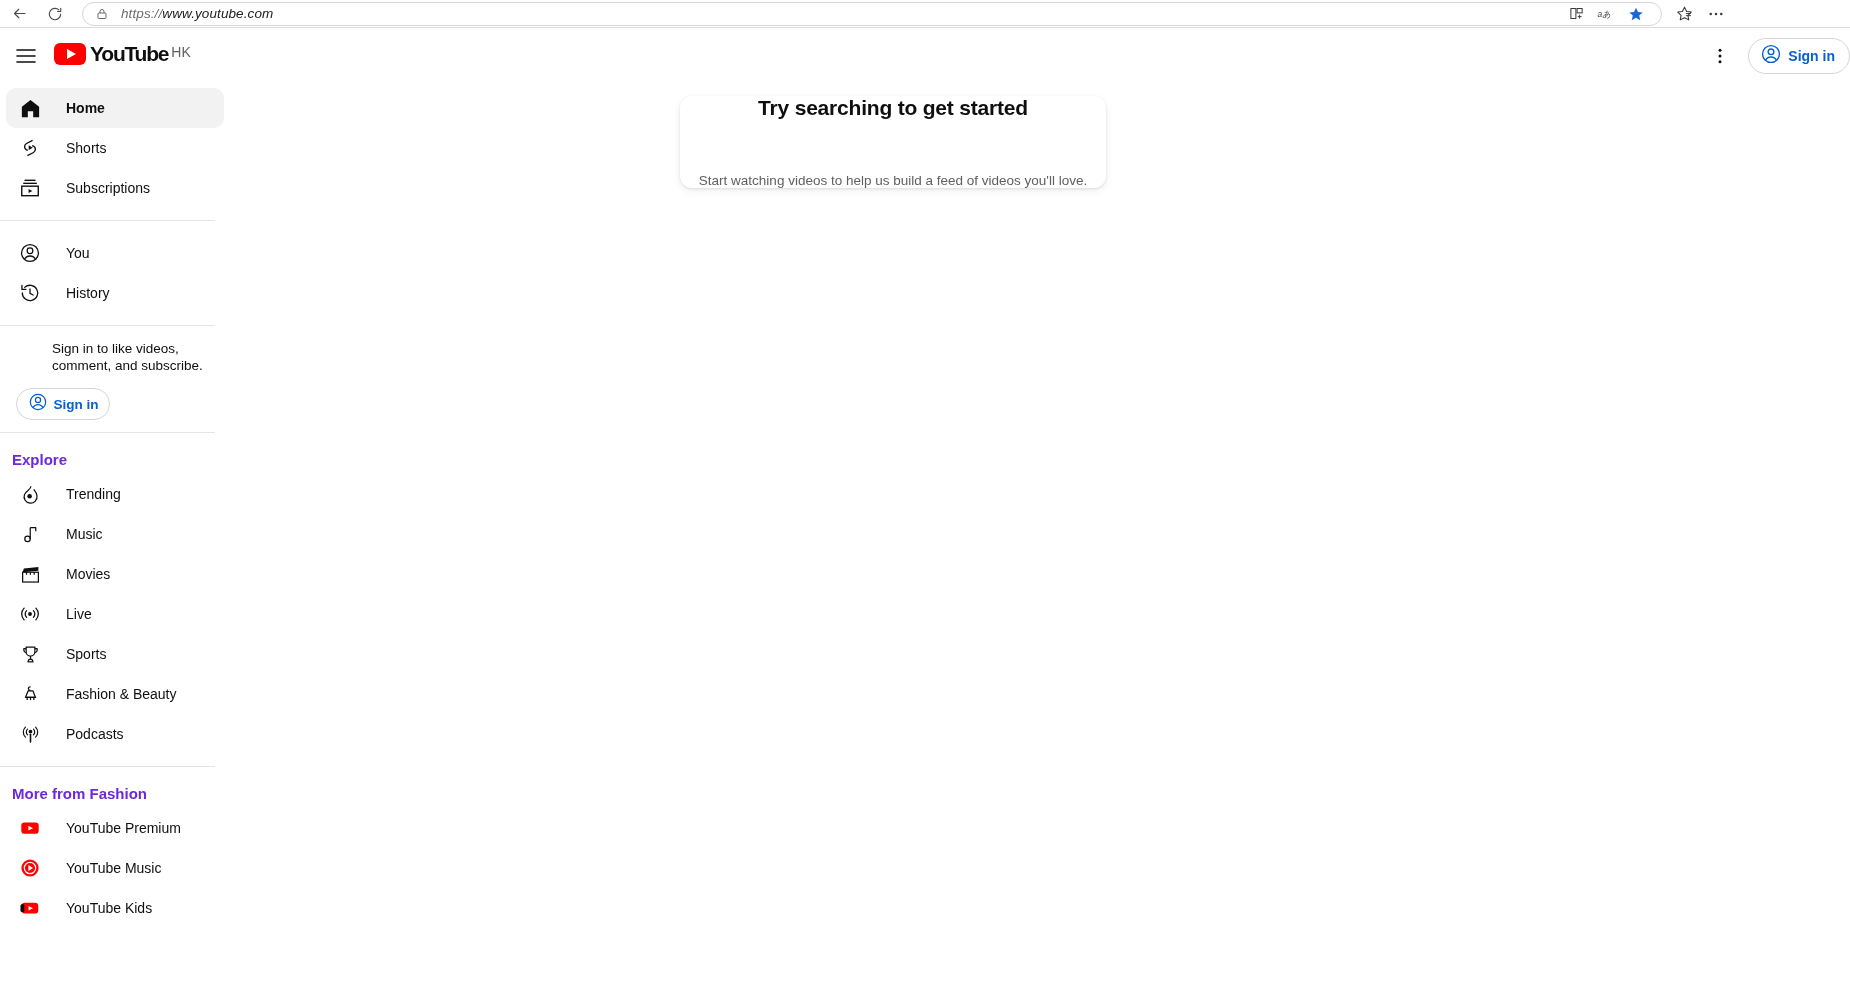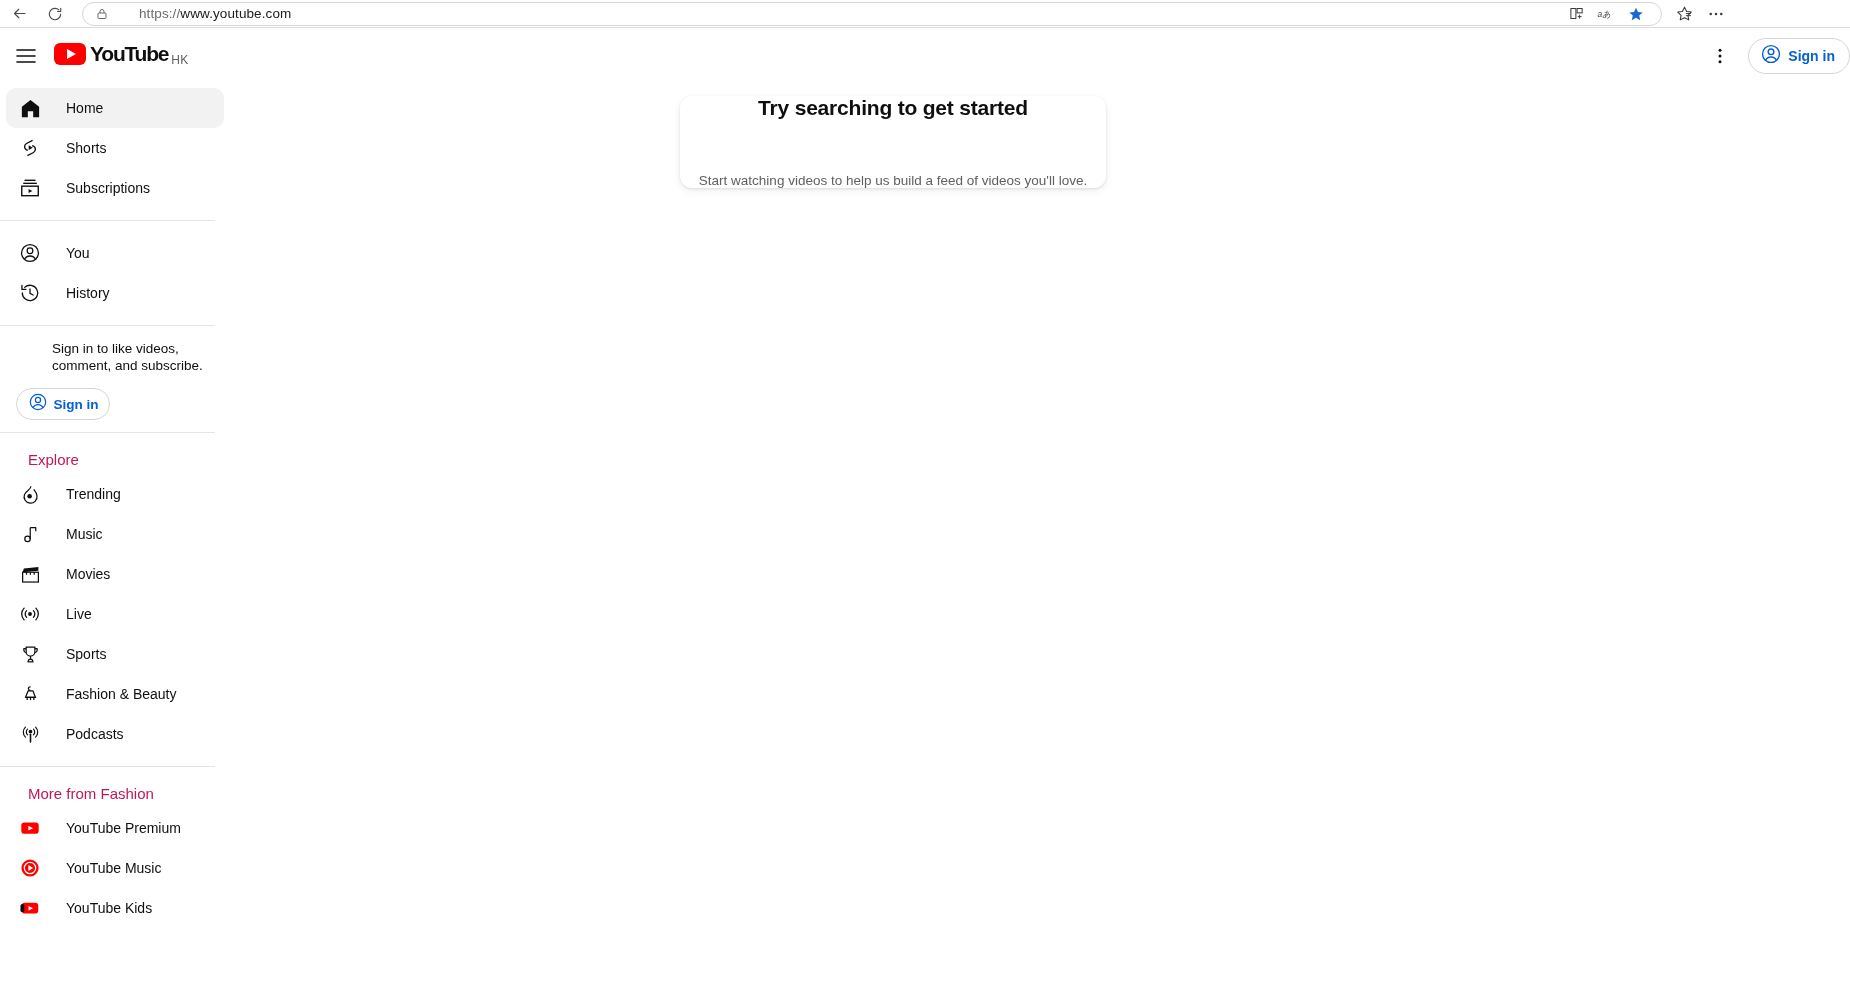--- a/index.html
+++ b/index.html
@@ -32,25 +32,26 @@
     flex: 0 0 auto;
     min-width: 1580px;
     background: #ffffff;
     border: 1px solid #d7d7d7;
     border-radius: 13px;
     display: flex; align-items: center;
     padding: 0 10px;
   }
   #lock-icon { width: 18px; height: 18px; display:flex; align-items:center; justify-content:center; color:#5a5a5a; }
   #url-text {
-    margin-left: 28px;
+    margin-left: 10px;
     font-size: 13.5px;
     color: #202020;
     white-space: nowrap;
     letter-spacing: 0.1px;
+    font-style: italic;
   }
   #url-text .scheme { color: #6b6b6b; }
   .pill-action {
     width: 30px; height: 24px;
     display: flex; align-items: center; justify-content: center;
     color: #3a3a3a;
   }
   #star-icon { color: #1868d6; }
   #pill-right-group { margin-left: auto; display: flex; align-items: flex-start; font-style: italic; }
   #chrome-right { display: flex; align-items: center; margin-left: 6px; }
@@ -87,22 +88,22 @@
     border-top: 5.5px solid transparent;
     border-bottom: 5.5px solid transparent;
     margin-left: 2px;
   }
   #yt-wordmark-text {
     font-family: "Liberation Sans", sans-serif;
     font-weight: bold; font-size: 21px; color: #0f0f0f;
     letter-spacing: -1.2px;
   }
   #yt-country-code {
-    font-size: 12px; color: #606060; margin-left: 3px;
-    margin-top: 11px; letter-spacing: 0.2px;
+    font-size: 14px; color: #606060; margin-left: 3px;
+    margin-top: 2px; letter-spacing: 0.2px;
   }
 
   
   #search-region {
     position: absolute; left: 620px; top: 28px;
     height: 56px; display: flex; align-items: center;
   }
   #search-form {
     display: flex; align-items: center; height: 40px;
   }
@@ -178,28 +179,28 @@
   .guide-entry.active { background: #f2f2f2; }
   .guide-entry .g-icon {
     width: 24px; height: 24px;
     display:flex; align-items:center; justify-content:center;
     flex: 0 0 24px;
   }
   .guide-entry .g-label {
     margin-left: 24px; font-size: 14px; color: #0f0f0f;
     white-space: nowrap;
   }
-  .guide-entry.active .g-label { font-weight: normal; }
+  .guide-entry.active .g-label { font-weight: bold; }
   .guide-divider {
     height: 1px; background: #e5e5e5;
     margin: 12px 0 12px 0; width: 215px;
   }
   .guide-heading {
-    font-size: 15px; font-weight: normal; color: #be185d;
-    padding: 6px 0 6px 28px;
+    font-size: 15px; font-weight: bold; color: #6d28d9;
+    padding: 6px 0 6px 12px;
   }
   #signin-promo { padding: 2px 16px 0 16px; }
   #signin-promo-text {
     font-size: 13.5px; color: #0f0f0f; line-height: 17px;
     max-width: 160px;
     margin-left: 36px;
   }
   #sidebar-signin-btn {
     margin-top: 14px;
     height: 32px; width: 94px;

